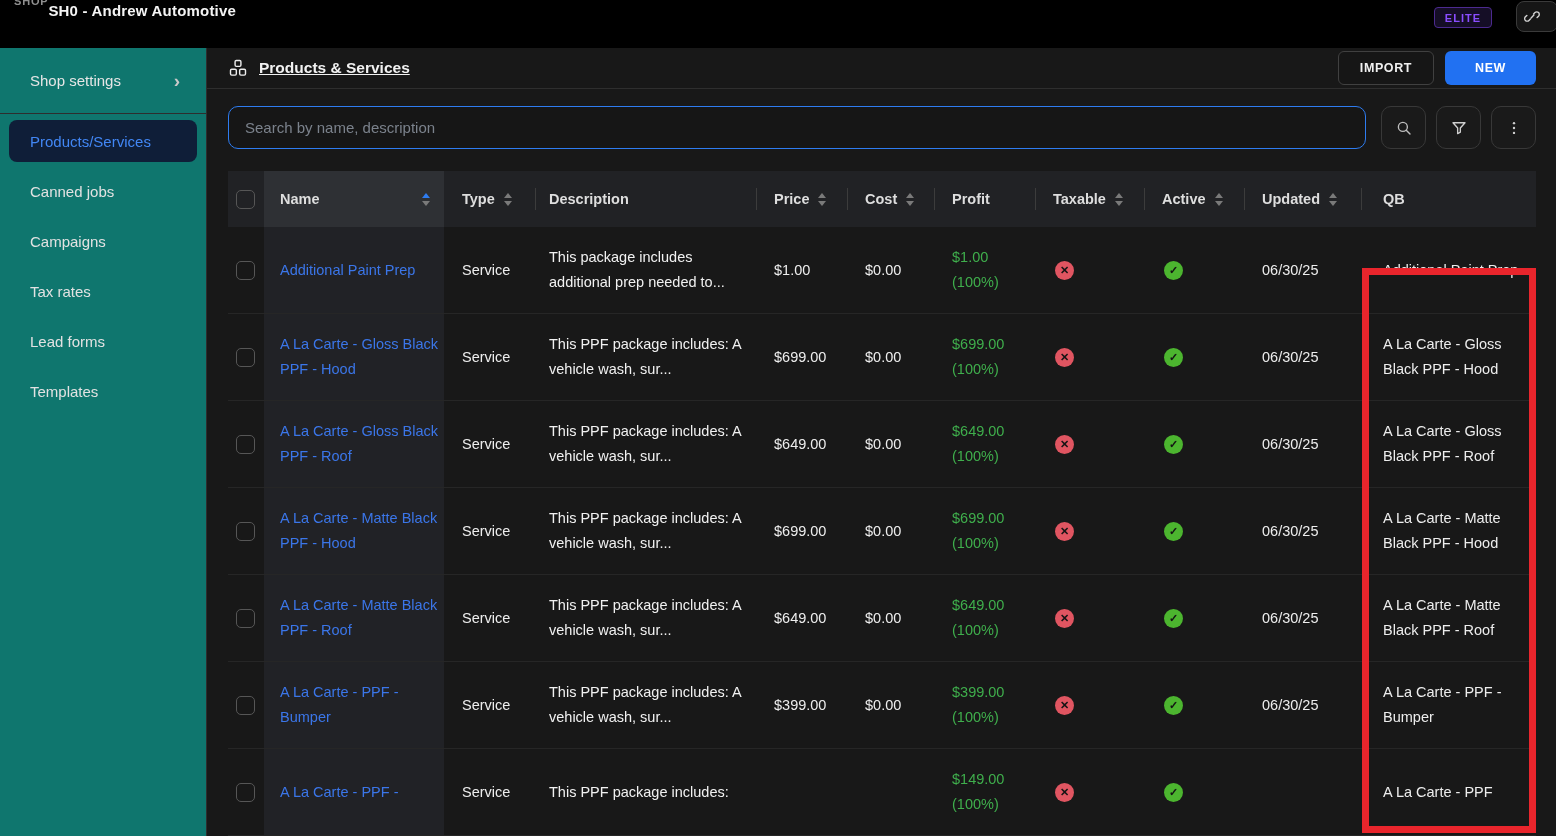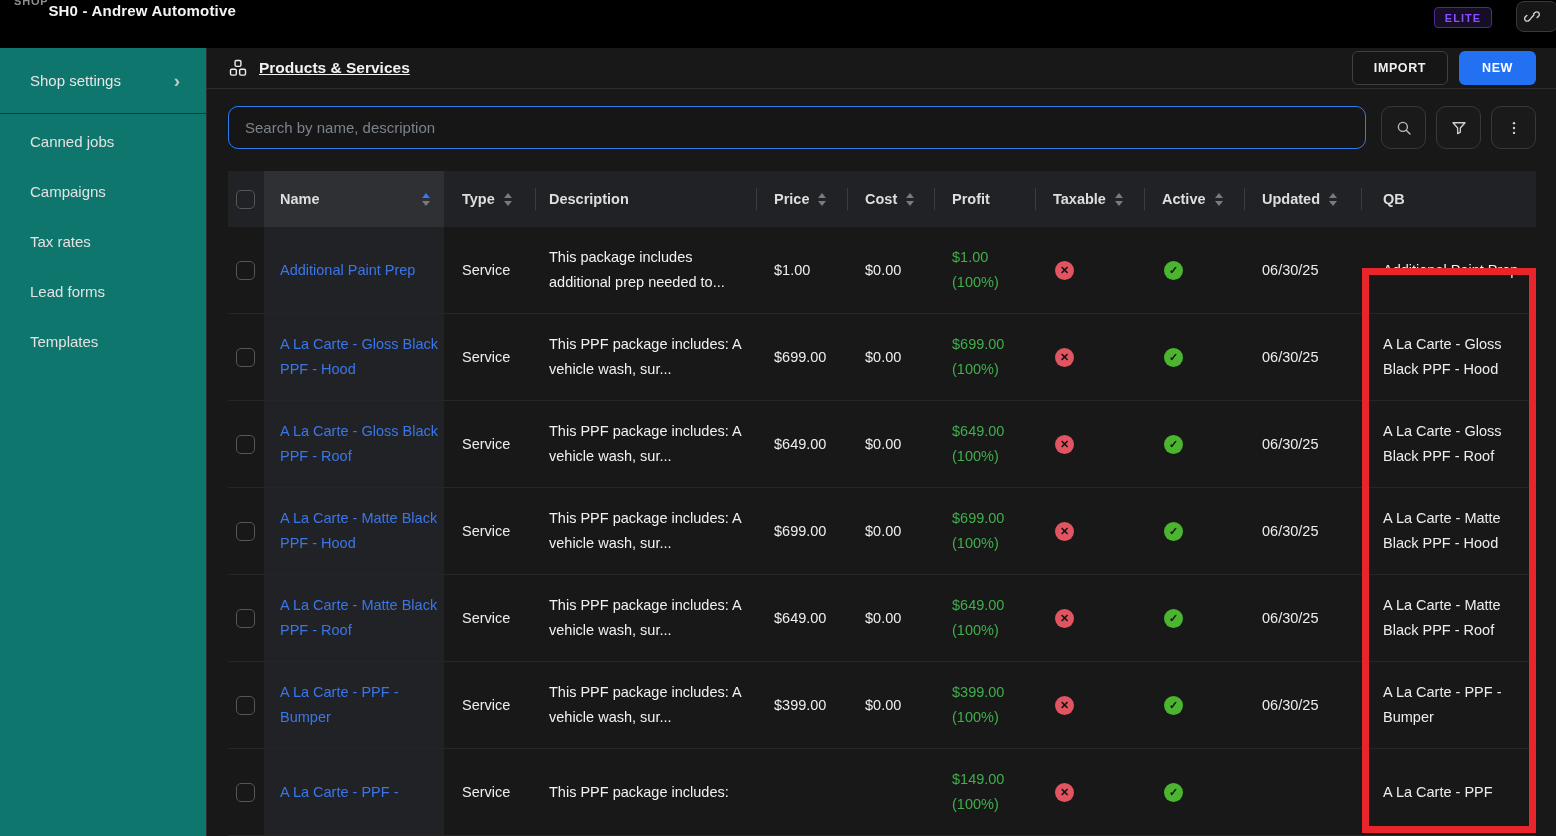--- a/index.html
+++ b/index.html
@@ -55,21 +55,21 @@
   }
   .page-title-wrap { display:flex; align-items:center; gap:11px; }
   .page-title { font-size:15.5px; font-weight:bold; color:#f2f2f2;text-decoration:underline; }
   .header-actions { margin-left:auto; display:flex; gap:11px; }
   .btn-import {
     height:34px; padding:0 21px; background:#161616; border:1px solid #404040;
     border-radius:6px; color:#f0f0f0; font-size:12.5px; font-weight:bold;
     letter-spacing:.6px; cursor:pointer; font-family:inherit;
   }
   .btn-new {
-    height:34px; padding:0 23px; background:#2171f2; border:none;
+    height:34px; padding:0 30px; background:#2171f2; border:none;
     border-radius:6px; color:#fff; font-size:12.5px; font-weight:bold;
     letter-spacing:.6px; cursor:pointer; font-family:inherit;
   }
   .content-body { padding:17px 20px 0 21px; }
   
   .search-row { display:flex; gap:10px; margin-bottom:22px; }
   .search-input {
     flex:1; height:43px; background:#161616; border:1px solid #2e7cf0;
     border-radius:10px; padding:0 16px; color:#e0e0e0; font-size:15px;
     font-family:inherit; outline:none; margin-right:5px;
@@ -152,20 +152,21 @@
 </header>
 
 <div class="main">
 
   <aside class="sidebar">
     <div class="sidebar-header">
       <span>Shop settings</span>
       <span class="sidebar-chevron">›</span>
     </div>
     <ul class="nav">
+        <li class="nav-item active">Products/Services</li>
         <li class="nav-item">Canned jobs</li>
         <li class="nav-item">Campaigns</li>
         <li class="nav-item">Tax rates</li>
         <li class="nav-item">Lead forms</li>
         <li class="nav-item">Templates</li>
       </ul>
   </aside>
 
   <section class="content">
     <div class="content-header">

